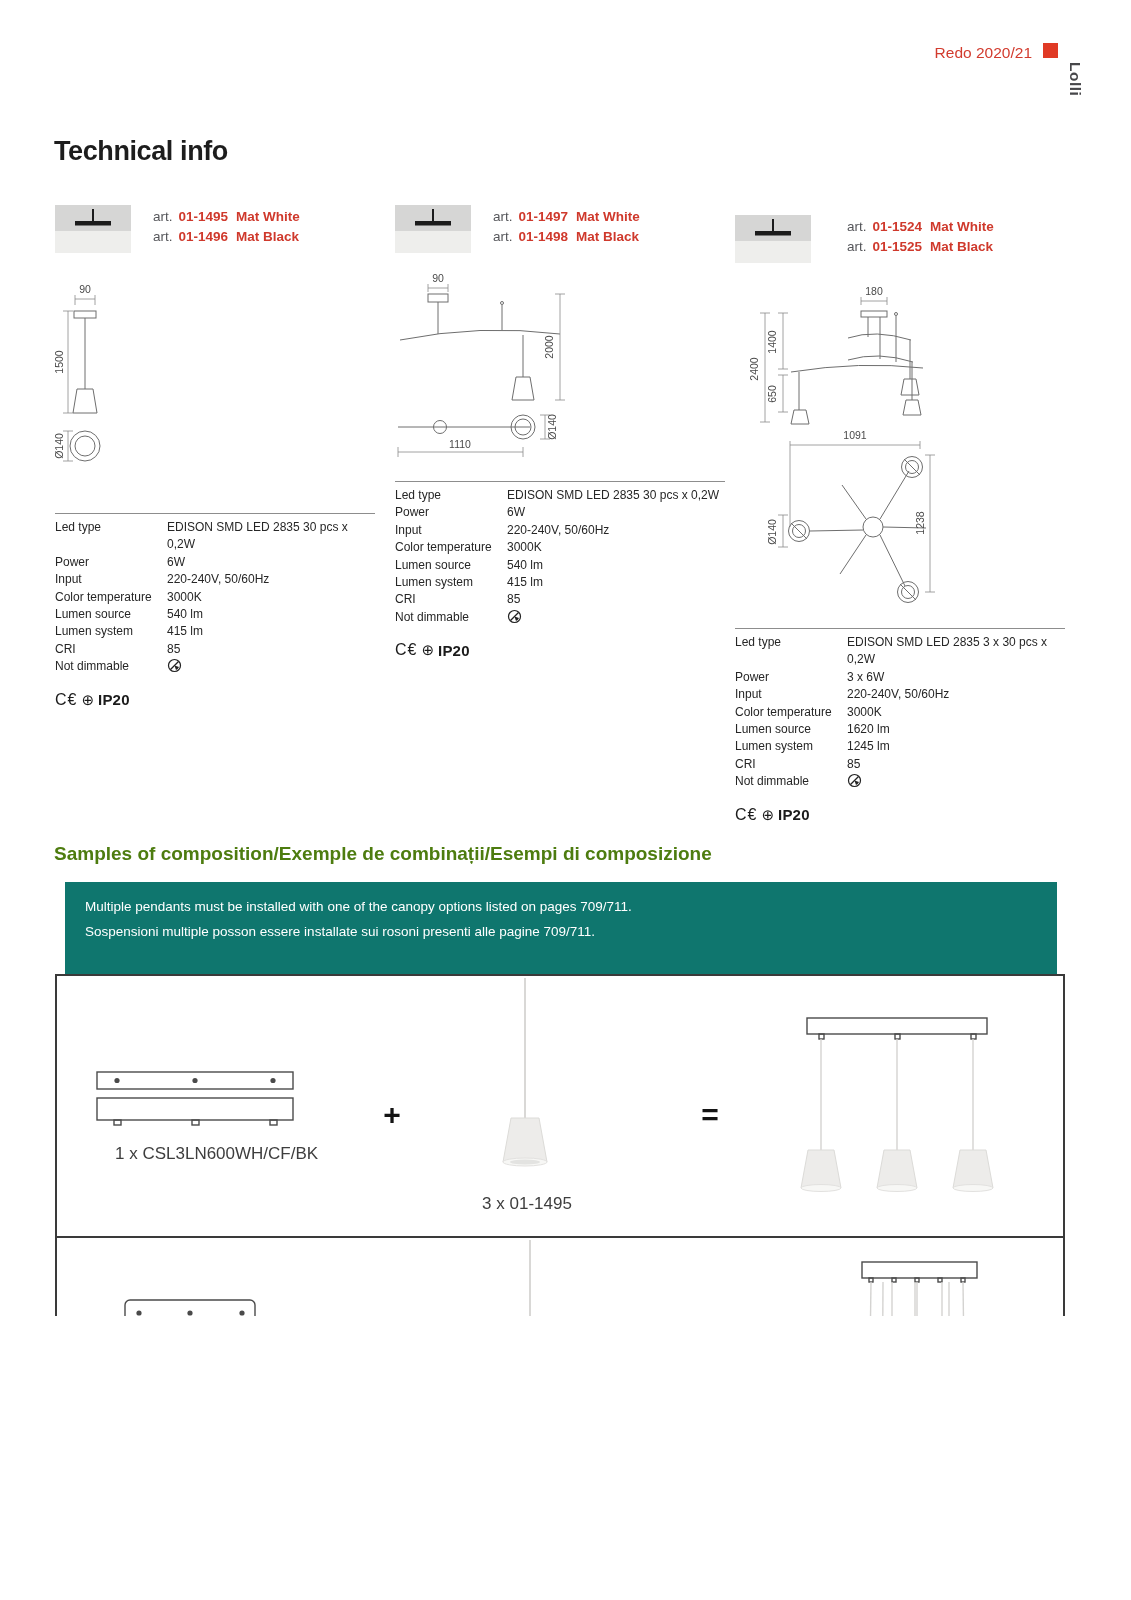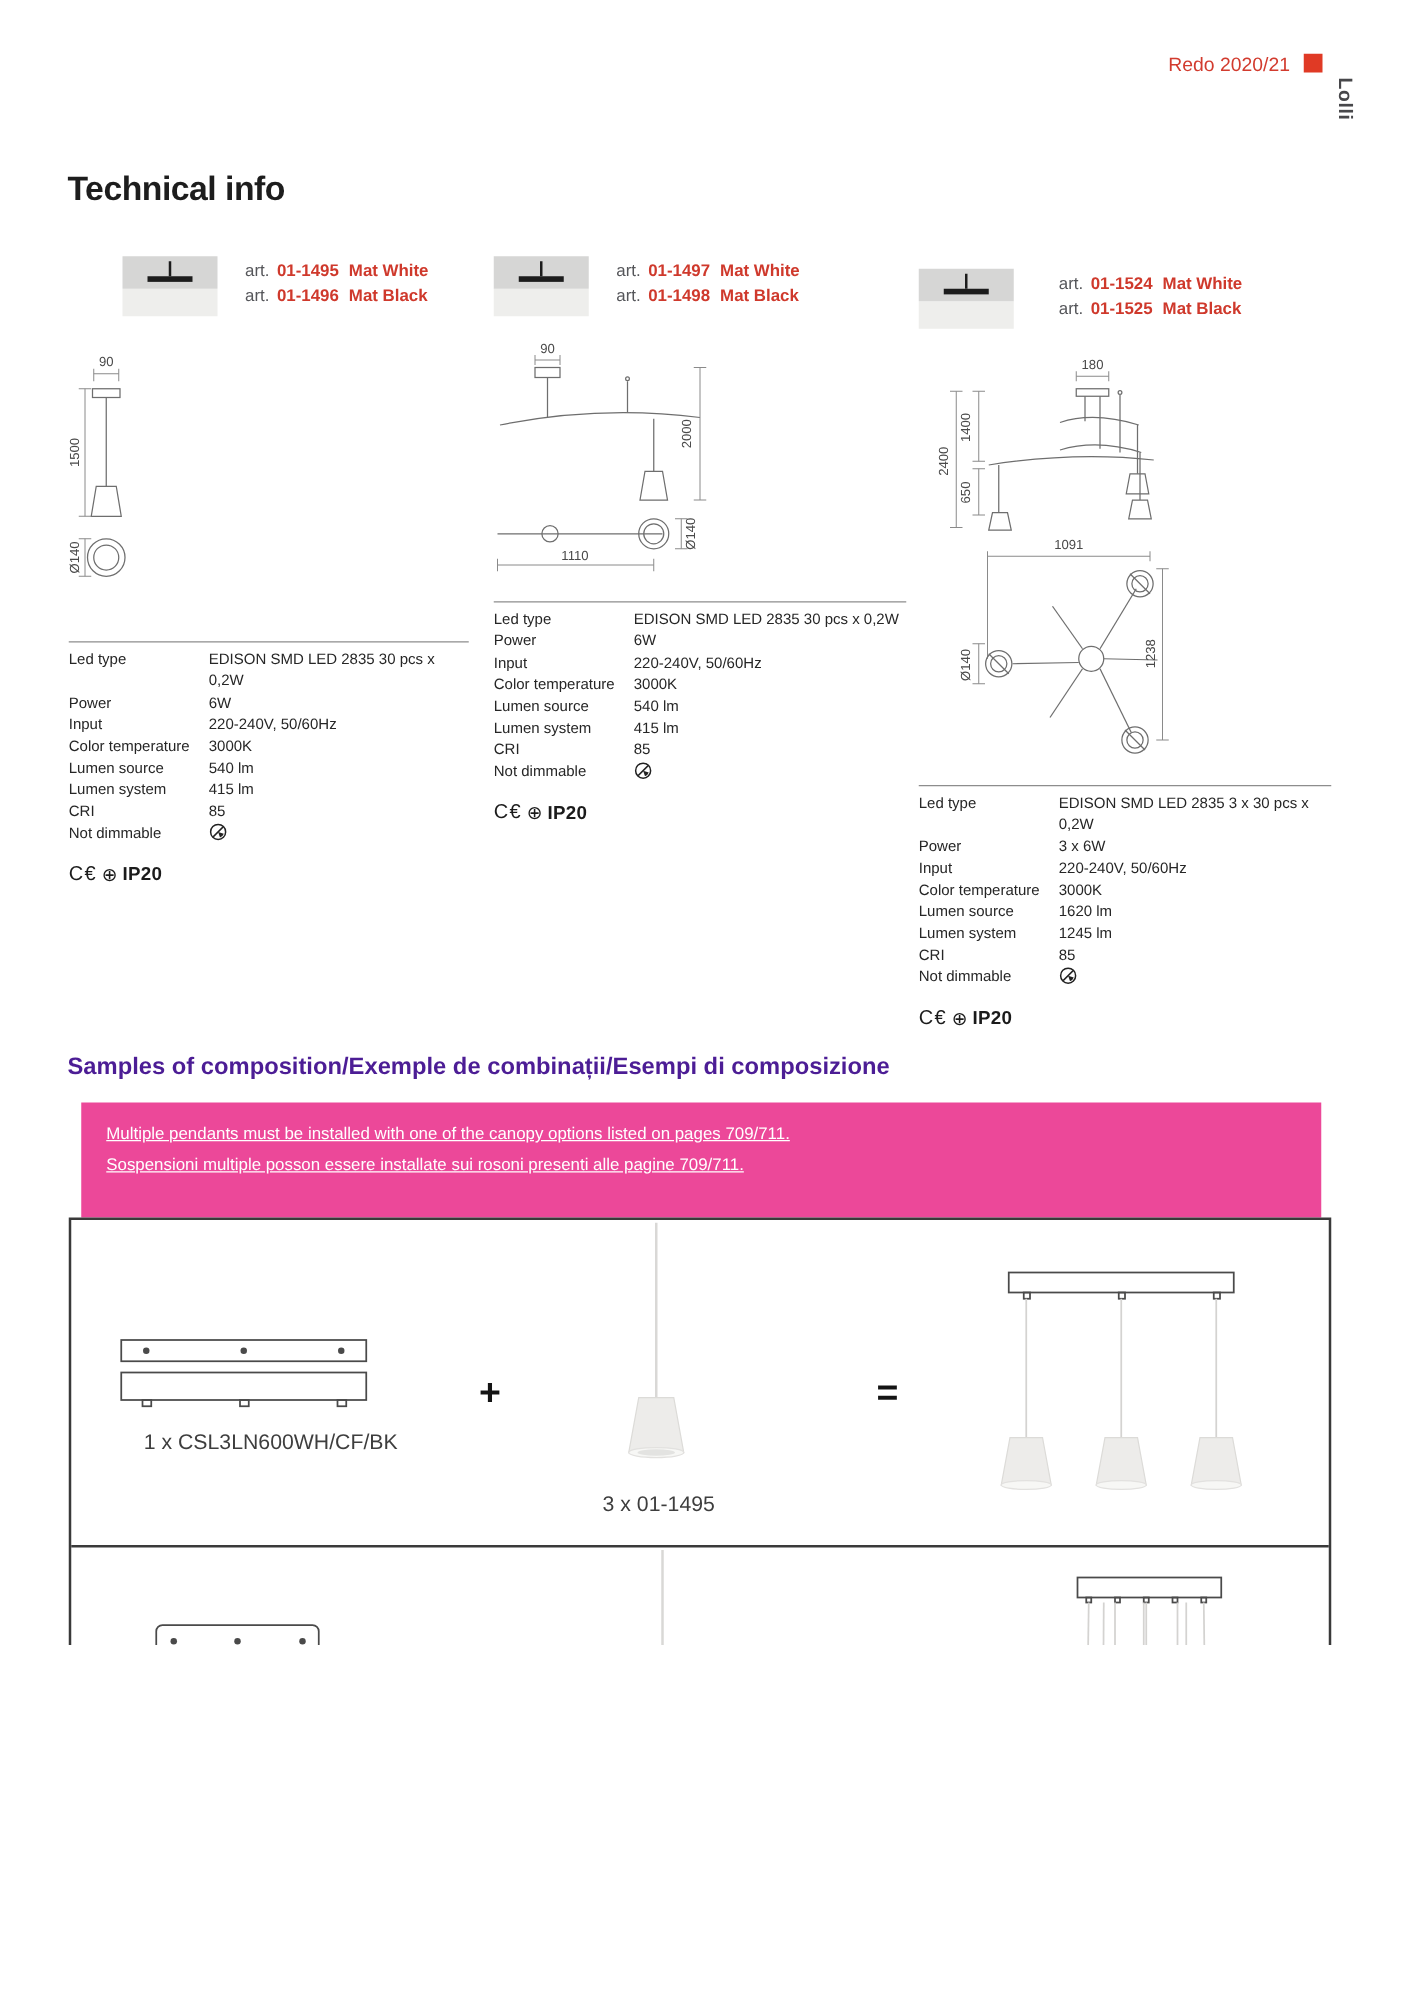--- a/index.html
+++ b/index.html
@@ -34,22 +34,22 @@
   .spec-row{display:flex;line-height:17.4px;}
   .spec-label{width:112px;flex:none;}
   .spec-value{flex:1;}
   .nd-icon{width:15px;height:15px;display:inline-block;vertical-align:-3px;}
   .cert{margin-top:15px;display:flex;align-items:center;gap:4px;color:#1b1b1b;}
   .ce{font-size:16px;letter-spacing:1px;font-weight:400;}
   .plus-circle{font-size:15px;}
   .ip{font-weight:700;font-size:15px;letter-spacing:.2px;}
 
   
-  .samples-heading{top:843px;left:54px;font-size:19px;font-weight:700;color:#4c1d95;}
-  .notice{top:882px;left:65px;width:992px;height:92px;background:#ec4899;color:#ffffff;box-sizing:border-box;padding:12px 14px 0 20px;text-decoration:underline;}
+  .samples-heading{top:843px;left:54px;font-size:19px;font-weight:700;color:#4d7c0f;}
+  .notice{top:882px;left:65px;width:992px;height:92px;background:#0f766e;color:#ffffff;box-sizing:border-box;padding:12px 14px 0 20px;}
   .notice p{margin:0;font-size:13.5px;line-height:25px;font-weight:400;}
 
   .comp-box{top:974px;left:55px;width:1010px;height:532px;border:2px solid #3a3a3a;box-sizing:border-box;}
   .comp-divider{position:absolute;left:0;width:100%;top:260px;border-top:2px solid #3a3a3a;}
   .comp-label{position:absolute;font-size:17px;color:#3e3e3e;white-space:nowrap;}
   .op{position:absolute;font-size:30px;font-weight:700;color:#141414;width:40px;text-align:center;}
   svg.comp line, svg.comp rect, svg.comp path{stroke:#4a4a4a;fill:none;stroke-width:1.4;}
   svg.comp .dot{fill:#4a4a4a;stroke:none;}
   svg.comp .cord{stroke:#d9d8d6;stroke-width:2;}
   svg.comp .cordthin{stroke:#d4d3d1;stroke-width:1.4;}
@@ -65,21 +65,21 @@
 </head>
 <body>
 
 <div class="page">
 
   <div class="abs brand">Redo 2020/21</div>
   <div class="abs brand-square"></div>
   <div class="abs vertical-label">Lolli</div>
   <div class="abs page-title">Technical info</div>
 
-  <div class="abs prod-header" style="left:55px;top:205px;margin-left:43px;">
+  <div class="abs prod-header" style="left:55px;top:205px;">
     <div class="thumb">
       <div class="thumb-top">
         <svg width="76" height="26">
           <line x1="38" y1="4" x2="38" y2="16" stroke="#1c1c1c" stroke-width="2"></line>
           <rect x="20" y="16" width="36" height="4.5" fill="#1c1c1c"></rect>
         </svg>
       </div>
       <div class="thumb-bottom"></div>
     </div>
     <div class="art-lines">

